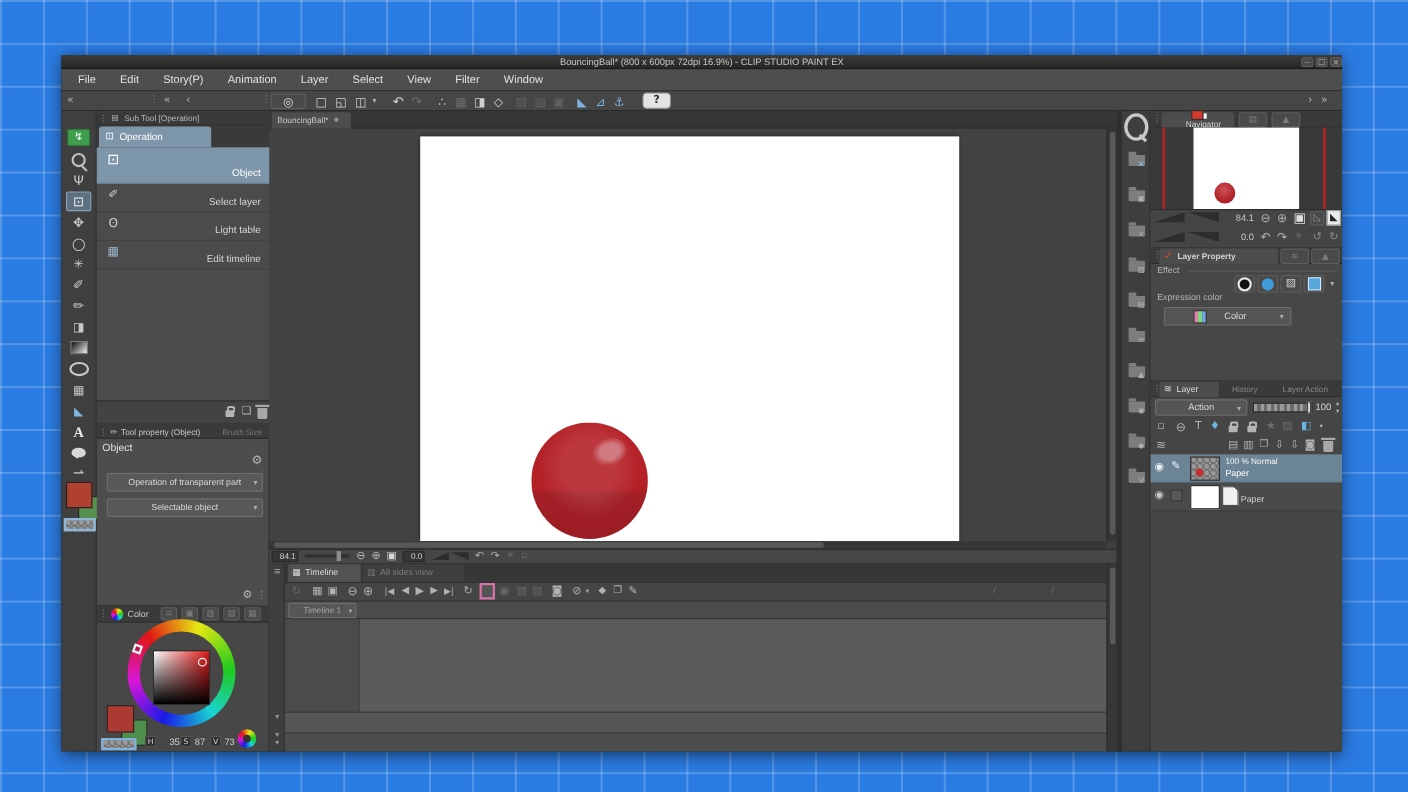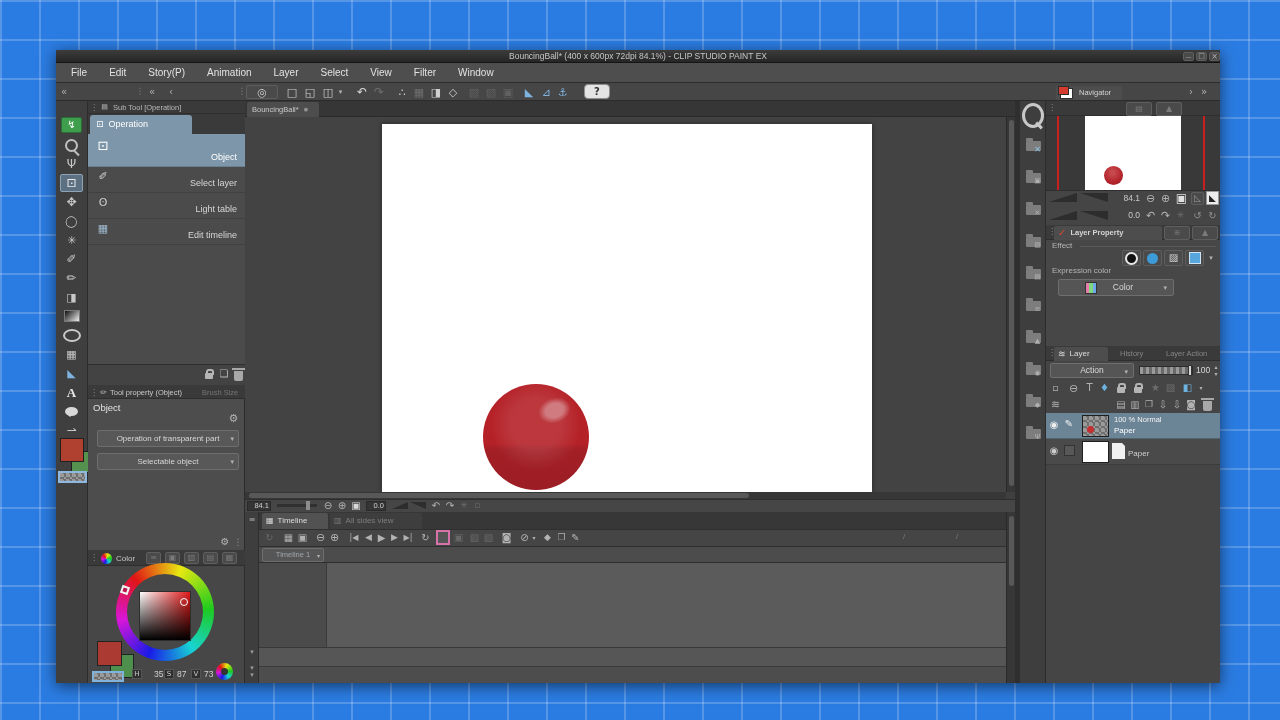--- a/index.html
+++ b/index.html
@@ -45,21 +45,21 @@
   .ballhl{position:absolute;border-radius:50%;background:radial-gradient(closest-side,#d07b80 0 55%,rgba(208,123,128,0) 100%);transform:rotate(-18deg);}
 </style>
 </head>
 <body>
 
 <div class="stage">
 
   <div class="a" style="left:56px;top:50px;width:1164px;height:633px;background:#3f3f3f;border:1px solid #161616;box-shadow:0 3px 14px rgba(0,0,0,.55);"></div>
 
   <div class="a" style="left:56px;top:50px;width:1164px;height:13px;background:linear-gradient(#3c3c3c,#262626);border-bottom:1px solid #151515;"></div>
-  <div class="a txt" style="left:56px;top:52px;width:1164px;text-align:center;font-size:8.5px;color:#c6c6c6;">BouncingBall* (400 x 600px 72dpi 84.1%)  - CLIP STUDIO PAINT EX</div>
+  <div class="a txt" style="left:56px;top:52px;width:1164px;text-align:center;font-size:8.5px;color:#c6c6c6;">BouncingBall* (800 x 600px 72dpi 16.9%)  - CLIP STUDIO PAINT EX</div>
   <div class="a g ibox" style="left:1183px;top:52px;width:11px;height:9px;font-size:6px;">—</div>
   <div class="a g ibox" style="left:1196px;top:52px;width:11px;height:9px;font-size:7px;">□</div>
   <div class="a g ibox" style="left:1209px;top:52px;width:11px;height:9px;font-size:8px;">×</div>
 
   <div class="a" style="left:56px;top:63px;width:1164px;height:20px;background:#4e4e4e;border-bottom:1px solid #2d2d2d;display:flex;align-items:center;padding-left:4px;">
     <span class="txt" style="padding:0 11px;font-size:10px;color:#e2e2e2;">File</span>
     <span class="txt" style="padding:0 11px;font-size:10px;color:#e2e2e2;">Edit</span>
     <span class="txt" style="padding:0 11px;font-size:10px;color:#e2e2e2;">Story(P)</span>
     <span class="txt" style="padding:0 11px;font-size:10px;color:#e2e2e2;">Animation</span>
     <span class="txt" style="padding:0 11px;font-size:10px;color:#e2e2e2;">Layer</span>
@@ -339,21 +339,21 @@
       <span class="a g" style="right:0;bottom:0;font-size:7px;color:#b0b0b0;width:9px;height:9px;">◆</span>
     </span>
   <span class="a g" style="left:1024px;top:426px;width:18px;height:16px;">
       <span class="folder"></span>
       <span class="a g" style="right:0;bottom:0;font-size:7px;color:#b0b0b0;width:9px;height:9px;">Ψ</span>
     </span>
 
   <div class="a" style="left:1046px;top:101px;width:174px;height:124px;background:#454545;"></div>
   <div class="a" style="left:1046px;top:101px;width:174px;height:15px;background:#3a3a3a;border-bottom:1px solid #2e2e2e;"></div>
   <span class="a g" style="left:1048px;top:103px;width:8px;height:10px;font-size:8px;color:#8a8a8a;">⋮</span>
-  <div class="a" style="left:1056px;top:86px;width:66px;height:14px;background:#4d4d4d;border-radius:2px 2px 0 0;display:flex;align-items:center;padding-left:4px;">
+  <div class="a" style="left:1056px;top:102px;width:66px;height:14px;background:#4d4d4d;border-radius:2px 2px 0 0;display:flex;align-items:center;padding-left:4px;flex-direction:column;">
     <span class="navicon"></span>
     <span class="txt" style="margin-left:6px;font-size:7.5px;color:#d5d5d5;">Navigator</span>
   </div>
   <span class="a g ibox" style="left:1126px;top:102px;width:26px;height:14px;font-size:8px;color:#7b7b7b;">▤</span>
   <span class="a g ibox" style="left:1156px;top:102px;width:26px;height:14px;font-size:8px;color:#7b7b7b;">▲</span>
   <div class="a" style="left:1046px;top:116px;width:174px;height:74px;background:#393939;"></div>
   <div class="a" style="left:1085px;top:116px;width:96px;height:74px;background:#ffffff;"></div>
   <div class="a" style="left:1057px;top:116px;width:2px;height:74px;background:#c9201f;"></div>
   <div class="a" style="left:1203px;top:116px;width:2px;height:74px;background:#c9201f;"></div>
   <div class="a" style="left:1104px;top:166px;width:19px;height:19px;border-radius:50%;background:radial-gradient(circle at 45% 35%,#c84a4e 10%,#b2232a 60%,#9c1e25 100%);"></div>

